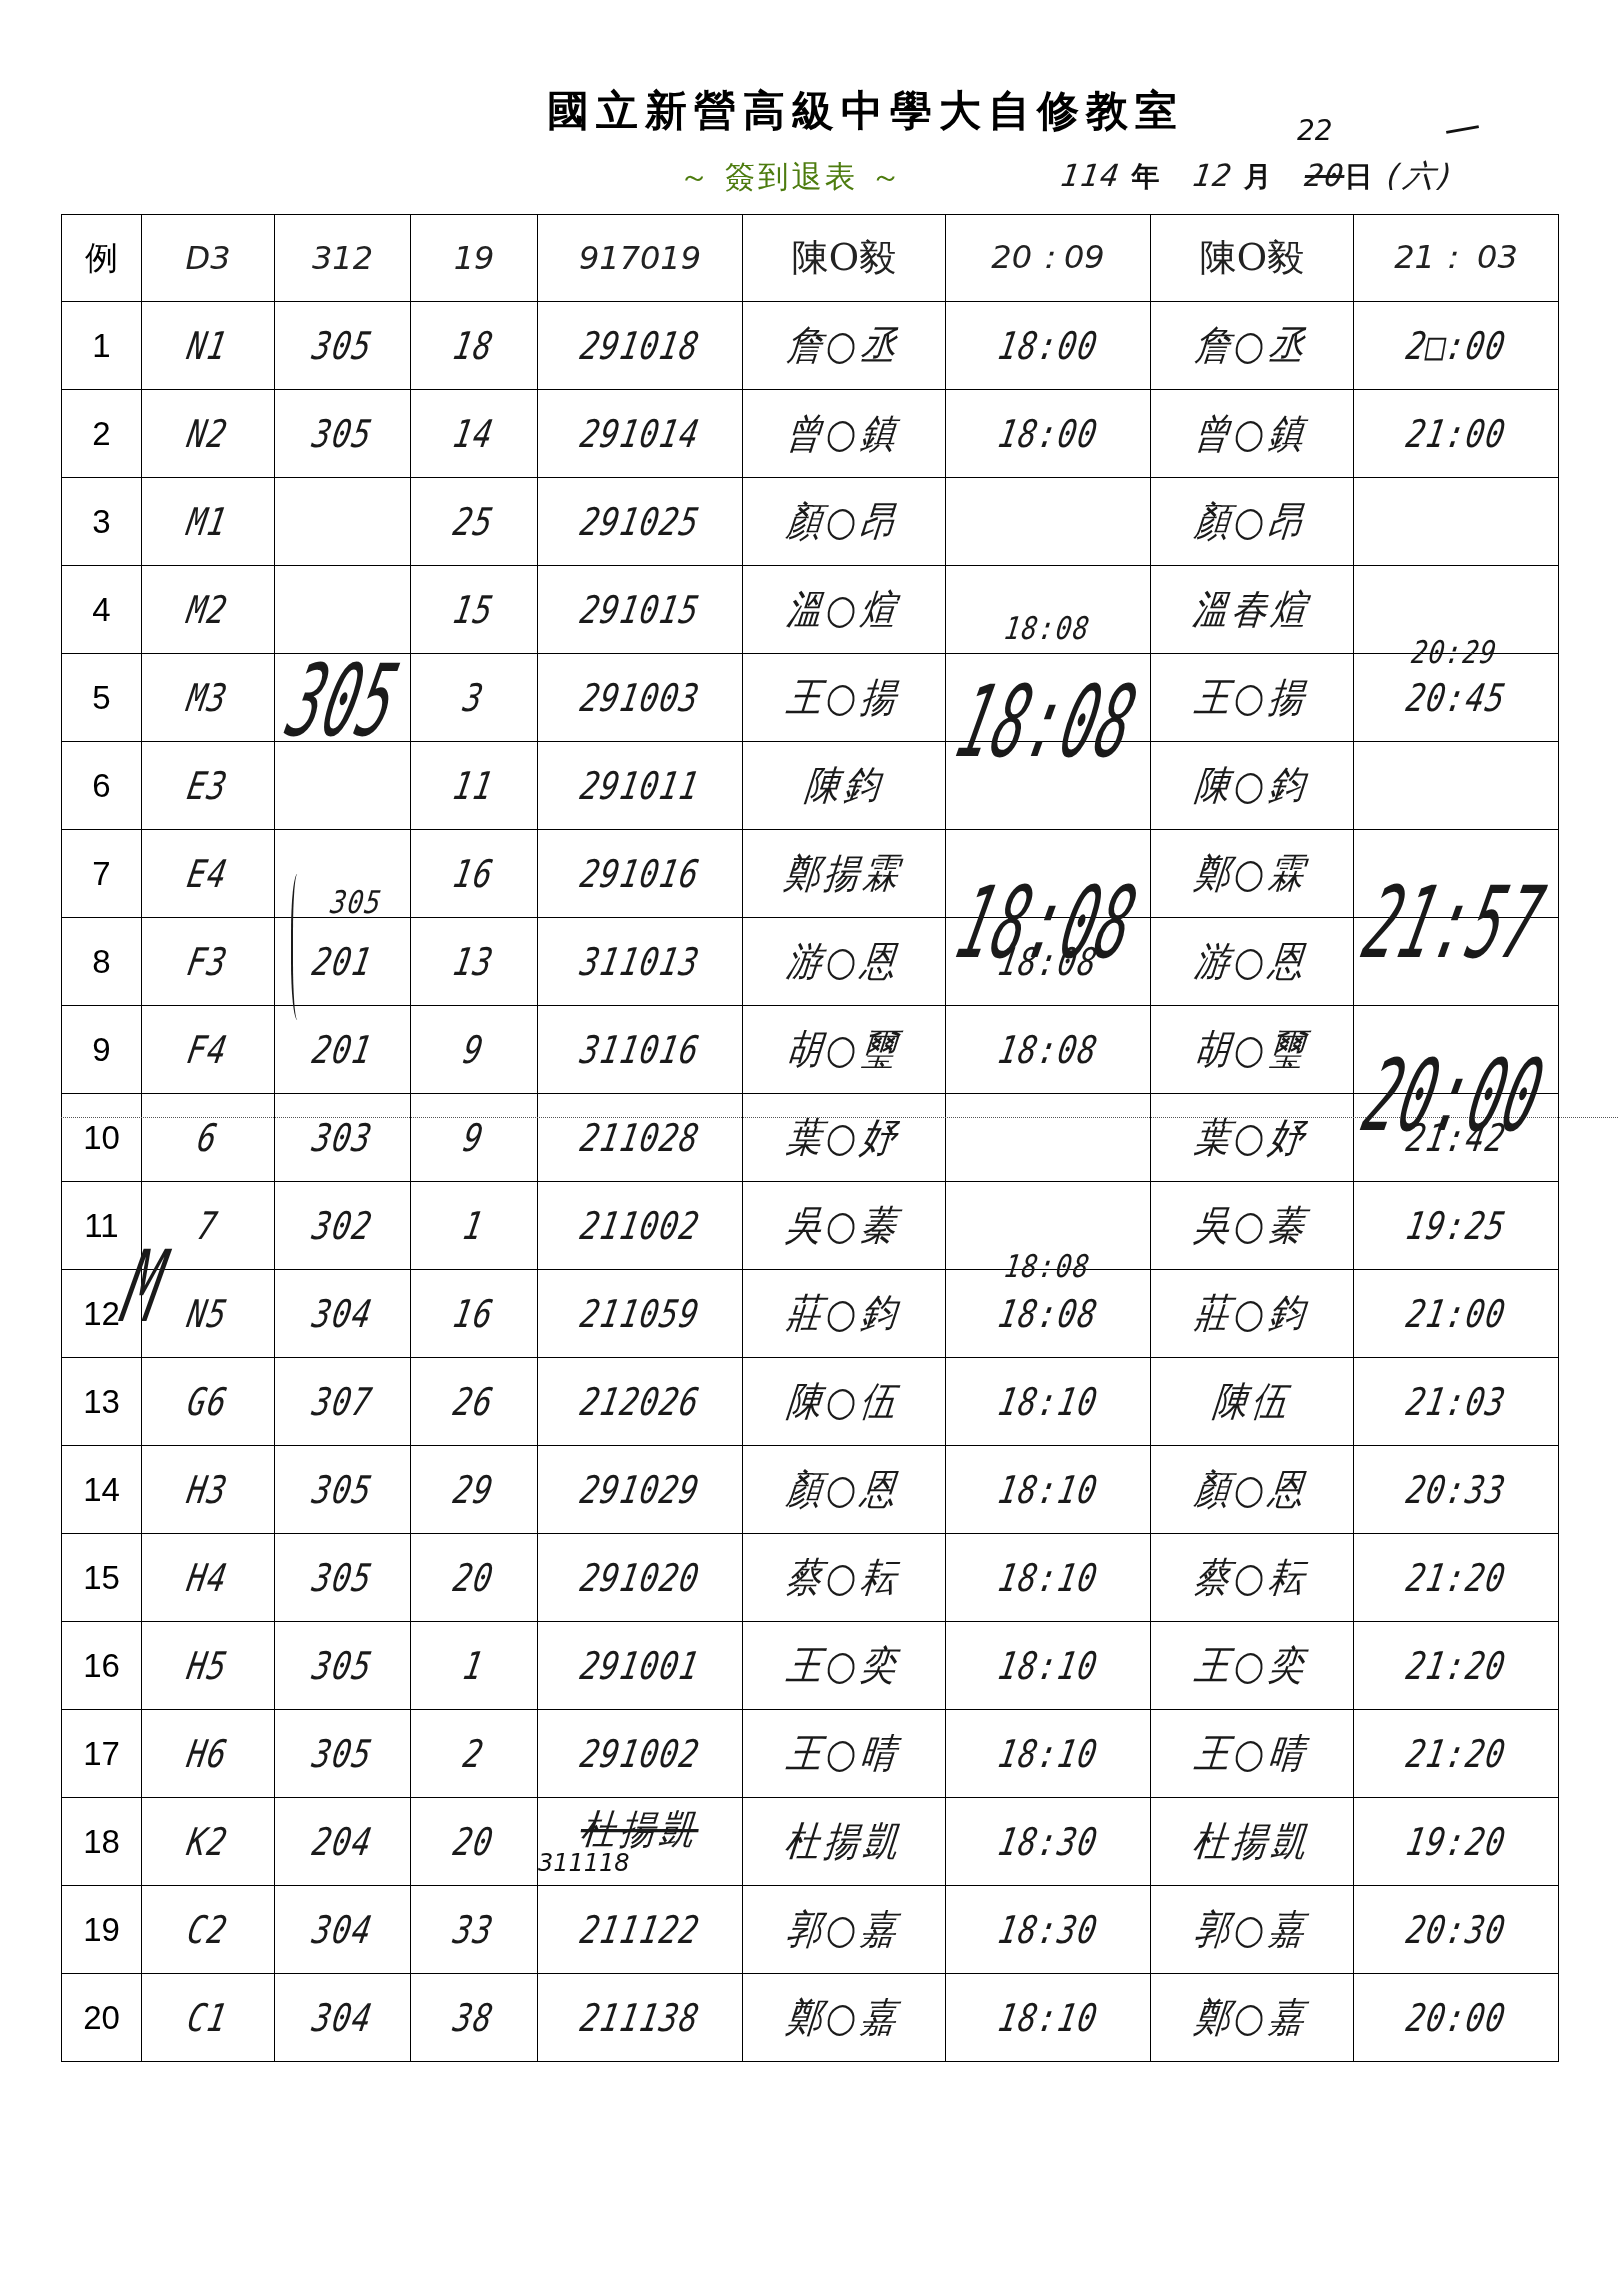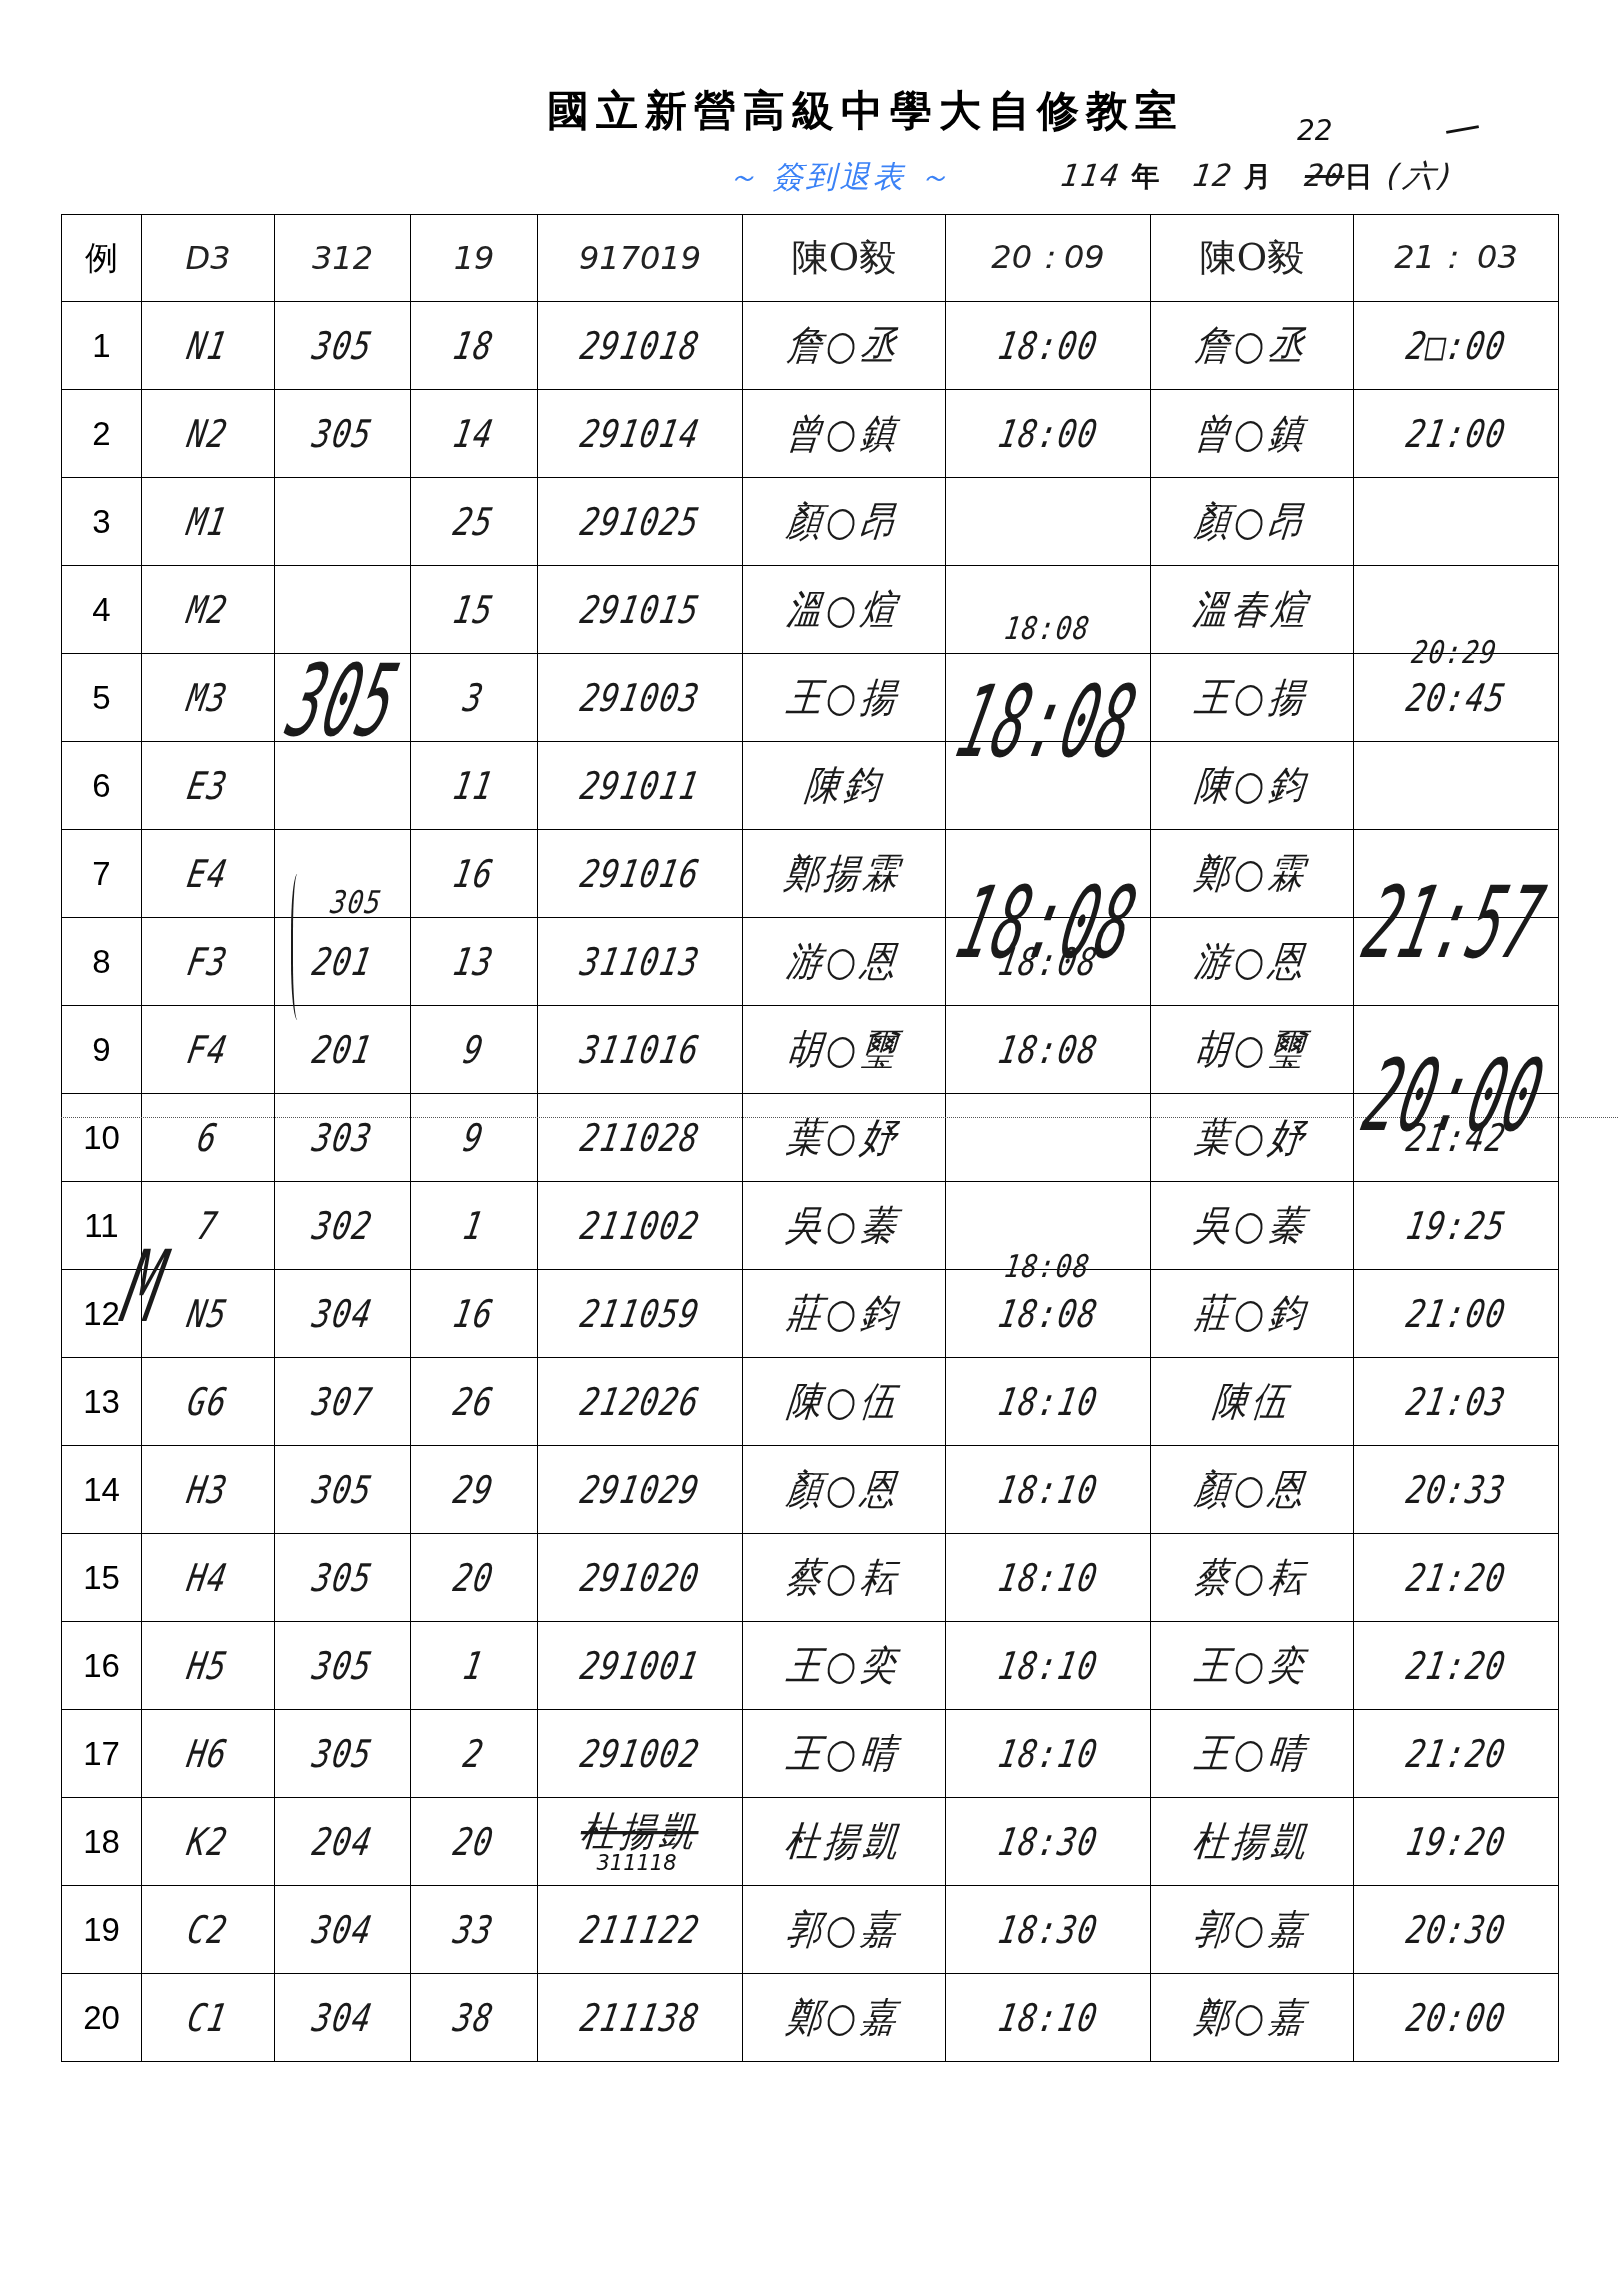--- a/index.html
+++ b/index.html
@@ -1,21 +1,21 @@
 <!DOCTYPE html>
 <html style="font-size:11px"><head>
   <meta charset="utf-8">
   <style>
     html, body { margin: 0; padding: 0; background: #ffffff; }
     body { width: 1623px; height: 2295px; position: relative; overflow: hidden;
            font-family: "DejaVu Sans", "Liberation Sans", sans-serif; color: #111; }
     .title { position: absolute; left: 527px; top: 83px; font-family: "DejaVu Serif", "Liberation Serif", serif;
              font-size: 42px; font-weight: bold; letter-spacing: 7px; color: #000; margin-left: 20px; }
-    .subtitle { position: absolute; left: 727px; top: 157px; font-family: "DejaVu Serif", "Liberation Serif", serif;
-                font-size: 30.5px; color: #3b82f6; letter-spacing: 2.8px; font-style: italic; }
+    .subtitle { position: absolute; left: 679px; top: 157px; font-family: "DejaVu Serif", "Liberation Serif", serif;
+                font-size: 30.5px; color: #4d7c0f; letter-spacing: 2.8px; }
     .date-line { position: absolute; left: 1061px; top: 154px; font-size: 35px; color: #111; }
     .date-line .hw { font-family: "DejaVu Sans Mono", monospace; font-style: italic; font-weight: 300; transform: skewX(-8deg); display: inline-block; }
     .date-line .pr { font-family: "DejaVu Serif", serif; font-size: 28px; font-weight: bold; }
     .date-day-correction { position: absolute; left: 1297px; top: 114px; font-size: 28px; font-style: italic; color: #111; }
     .date-dash { position: absolute; left: 1446px; top: 128px; width: 33px; height: 2.8px; background: #111; transform: rotate(-10deg); }
 
     table.sheet { position: absolute; left: 61px; top: 214px; border-collapse: collapse; table-layout: fixed; }
     table.sheet td, table.sheet th { border: 1.4px solid #000; padding: 0; text-align: center; vertical-align: middle; overflow: visible; }
     table.sheet tr { height: 88px; }
     table.sheet tr.hdr { height: 92px; }
@@ -26,21 +26,21 @@
     td.example-name { font-style: normal; font-family: "DejaVu Serif", serif; font-size: 37px; }
     .hw { font-family: "DejaVu Sans Mono", "Liberation Mono", monospace; font-style: italic; font-weight: 300; color: #1a1a1a;
           display: inline-block; transform: skewX(-10deg) scaleY(1.25); font-size: 30.5px; letter-spacing: 1.4px; }
     .hw.name { font-family: "DejaVu Serif", "Liberation Serif", serif; font-size: 35px; letter-spacing: 4.2px; transform: skewX(-6deg) scaleY(1.15); }
     .hw.strike { text-decoration: line-through; text-decoration-thickness: 2.8px; }
     .overlay { position: absolute; pointer-events: none; }
     .overlay .hw { font-size: 55px; transform: skewX(-14deg) scaleY(1.8); }
     .overlay.small .hw { font-size: 26px; transform: skewX(-8deg) scaleY(1.2); }
     .dotted-line { position: absolute; left: 61px; top: 1117px; width: 1557px; border-top: 1.4px dotted #555; }
     .bracket { position: absolute; border-left: 2.1px solid #1a1a1a; border-radius: 40% 0 0 40%; }
-    .sub-note { display: block; font-size: 21px; font-style: italic; text-align: center; padding-right: 7px; margin-top: -4.2px; }
+    .sub-note { display: block; font-size: 24px; font-style: italic; text-align: left; padding-right: 7px; margin-top: -4.2px; }
   </style>
 </head>
 <body>
 
 <div class="title">國立新營高級中學大自修教室</div>
 <div class="subtitle">～ 簽到退表 ～</div>
 
 <div class="date-line">
   <span class="hw">114</span>
   <span class="pr">年</span>

